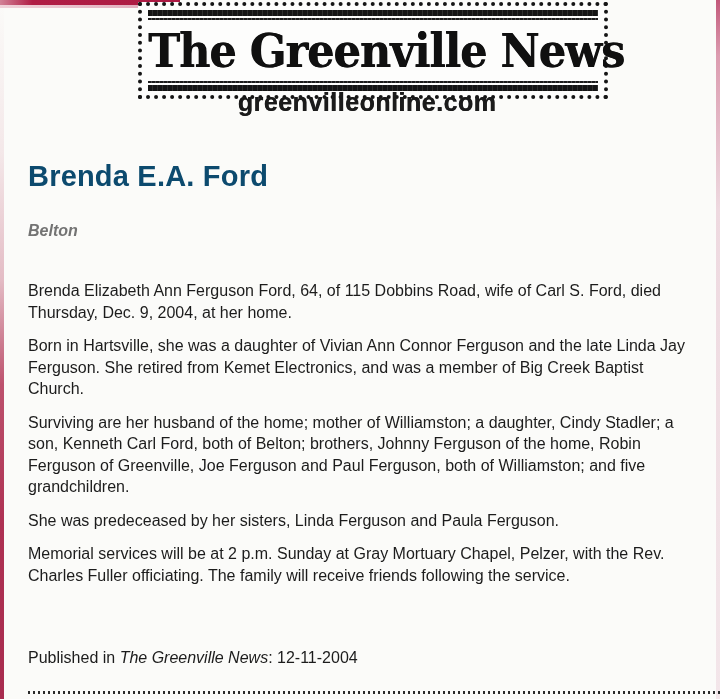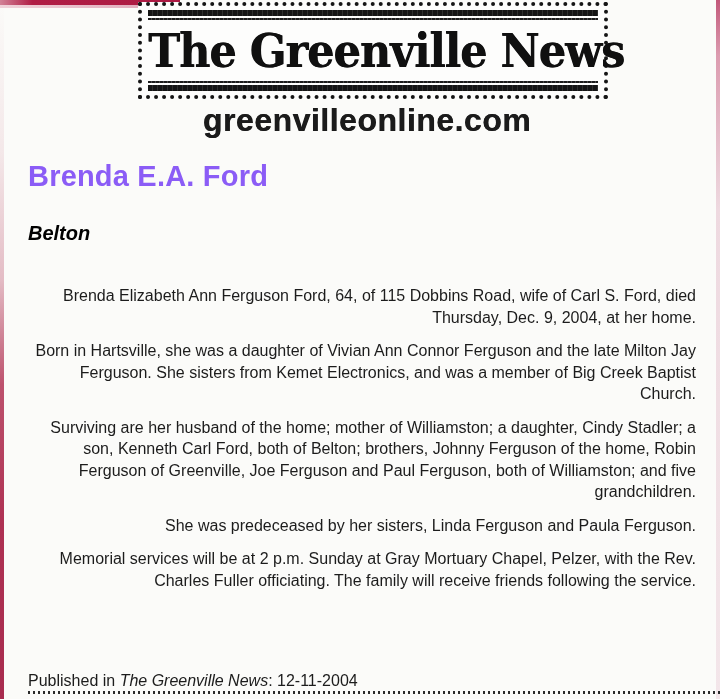--- a/index.html
+++ b/index.html
@@ -76,64 +76,63 @@
     line-height: 46px;
     text-align: center;
     color: #101010;
     letter-spacing: -1px;
     transform: scaleY(1.08);
     text-shadow: 0.6px 0 0 #101010;
     white-space: nowrap;
   }
   .masthead-site {
     position: absolute;
-    left: 138px; top: 102px;
+    left: 138px; top: 88px;
     width: 458px;
     text-align: center;
     font-weight: bold;
-    font-size: 32px;
+    font-size: 25px;
     letter-spacing: 0.5px;
     color: #1b1b1b;
     text-shadow: 0.4px 0 0 #1b1b1b;
   }
 
   
   .content {
     position: absolute;
     left: 28px; top: 160px;
     width: 668px;
   }
   .obit-name {
     margin: 0;
     font-size: 29px;
     line-height: 32px;
     font-weight: bold;
-    color: #8b5cf6;
+    color: #0c4a6e;
     letter-spacing: 0.2px;
   }
   .obit-location {
     margin: 30px 0 0 0;
-    font-size: 20px;
+    font-size: 16px;
     font-weight: bold;
     font-style: italic;
-    color: #000000;
+    color: #737373;
   }
   .obit-paragraph {
     margin: 0 0 12px 0;
     font-size: 16px;
     line-height: 21.5px;
     color: #1c1c1c;
-    text-align: right;
   }
   .obit-paragraph.first { margin-top: 40px; }
 
   
   .published-line {
     position: absolute;
-    left: 28px; top: 672px;
+    left: 28px; top: 649px;
     font-size: 16px;
     color: #1c1c1c;
   }
   .published-source { font-style: italic; }
   .dotted-rule {
     position: absolute;
     left: 28px; right: 0; top: 691px;
     height: 3px;
     background: repeating-linear-gradient(90deg, #2b2b2b 0 2px, rgba(0,0,0,0) 2px 5px);
   }
@@ -160,21 +159,21 @@
 
 <div class="masthead-site">greenvilleonline.com</div>
 
 <div class="content">
   <h1 class="obit-name">Brenda E.A. Ford</h1>
 
   <p class="obit-location">Belton</p>
 
   <p class="obit-paragraph first">Brenda Elizabeth Ann Ferguson Ford, 64, of 115 Dobbins Road, wife of Carl S. Ford, died Thursday, Dec. 9, 2004, at her home.</p>
 
-  <p class="obit-paragraph">Born in Hartsville, she was a daughter of Vivian Ann Connor Ferguson and the late Milton Jay Ferguson. She sisters from Kemet Electronics, and was a member of Big Creek Baptist Church.</p>
+  <p class="obit-paragraph">Born in Hartsville, she was a daughter of Vivian Ann Connor Ferguson and the late Linda Jay Ferguson. She retired from Kemet Electronics, and was a member of Big Creek Baptist Church.</p>
 
   <p class="obit-paragraph">Surviving are her husband of the home; mother of Williamston; a daughter, Cindy Stadler; a son, Kenneth Carl Ford, both of Belton; brothers, Johnny Ferguson of the home, Robin Ferguson of Greenville, Joe Ferguson and Paul Ferguson, both of Williamston; and five grandchildren.</p>
 
   <p class="obit-paragraph">She was predeceased by her sisters, Linda Ferguson and Paula Ferguson.</p>
 
   <p class="obit-paragraph">Memorial services will be at 2 p.m. Sunday at Gray Mortuary Chapel, Pelzer, with the Rev. Charles Fuller officiating. The family will receive friends following the service.</p>
 
 </div>
 
 <div class="published-line">

